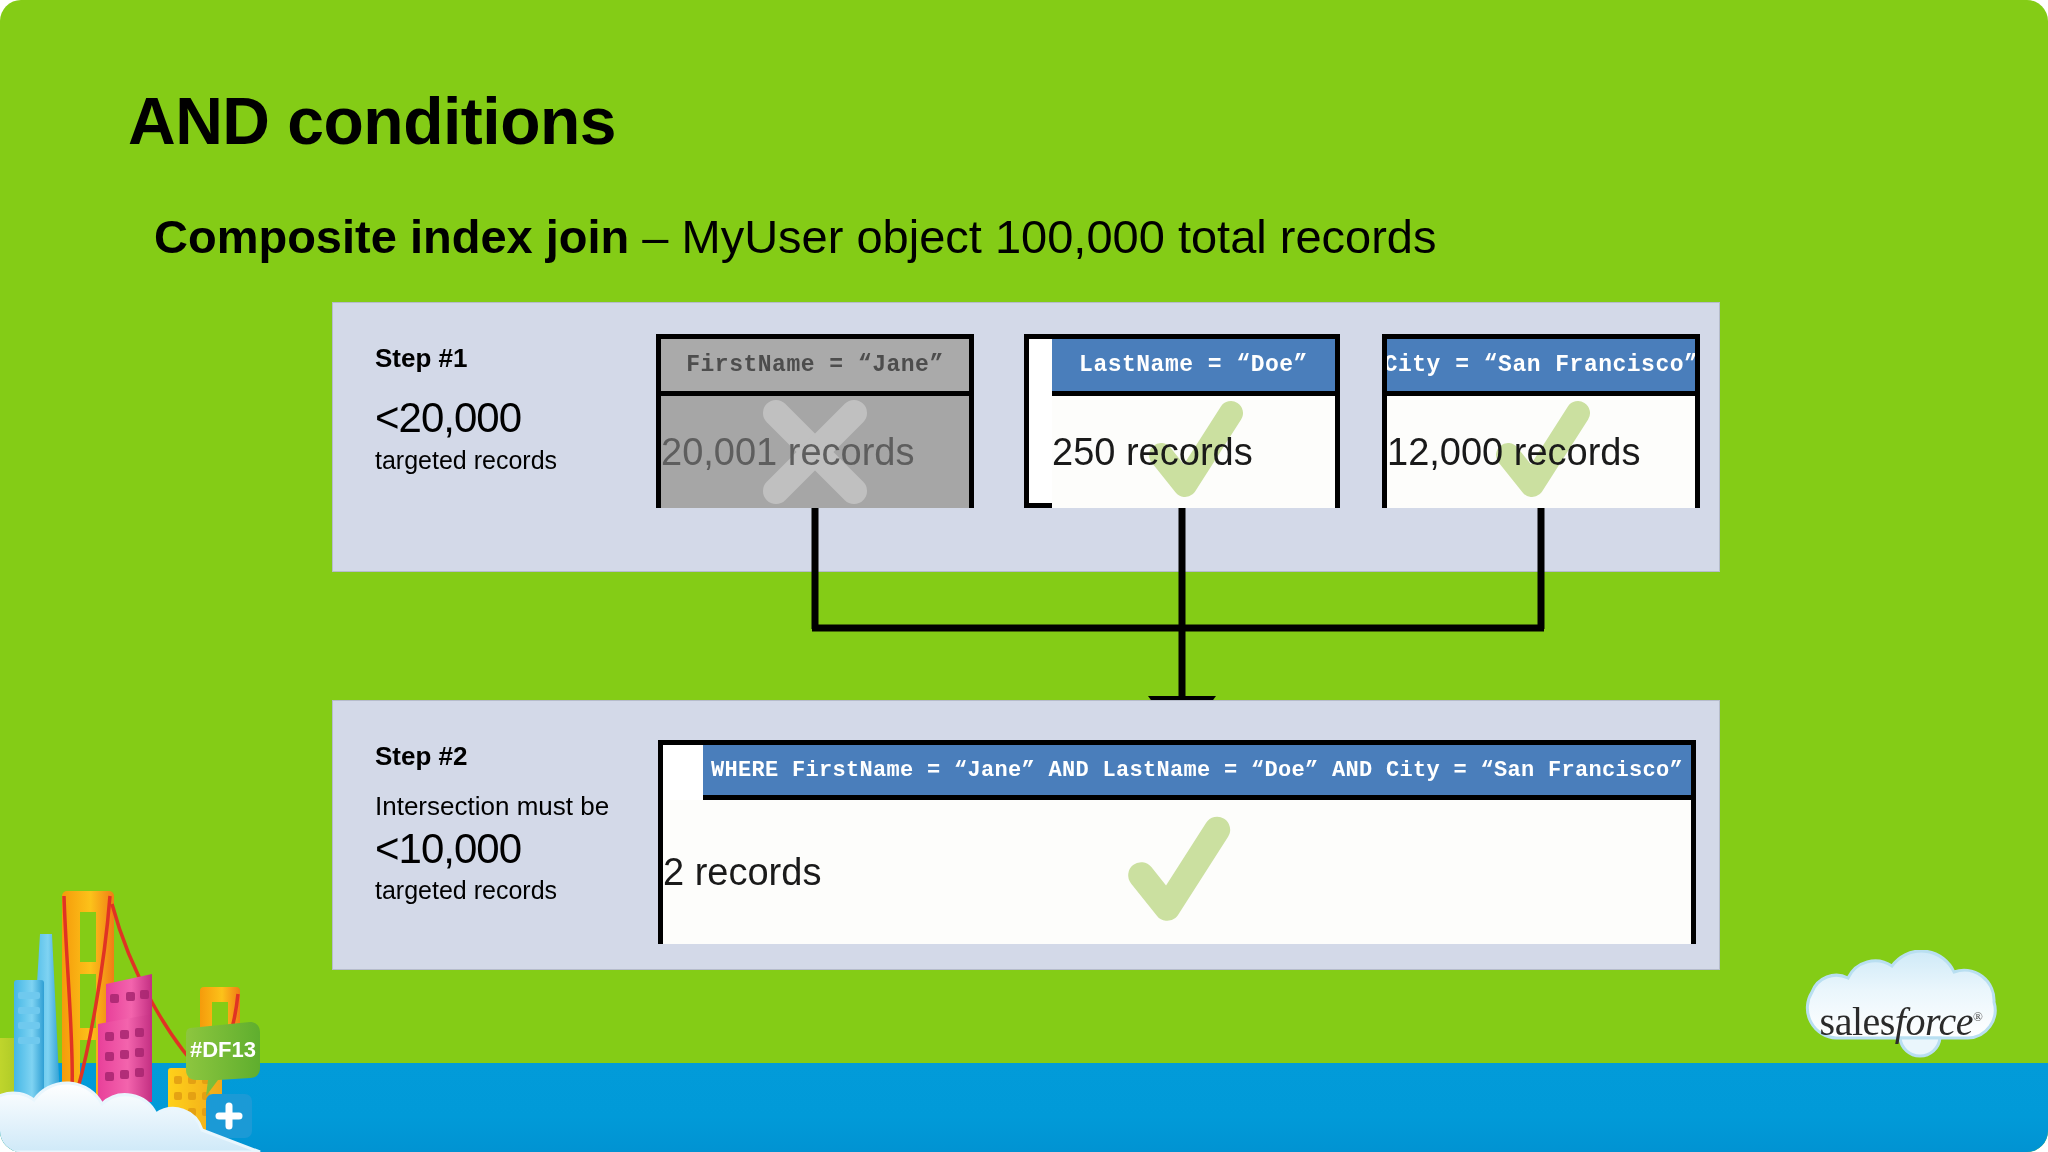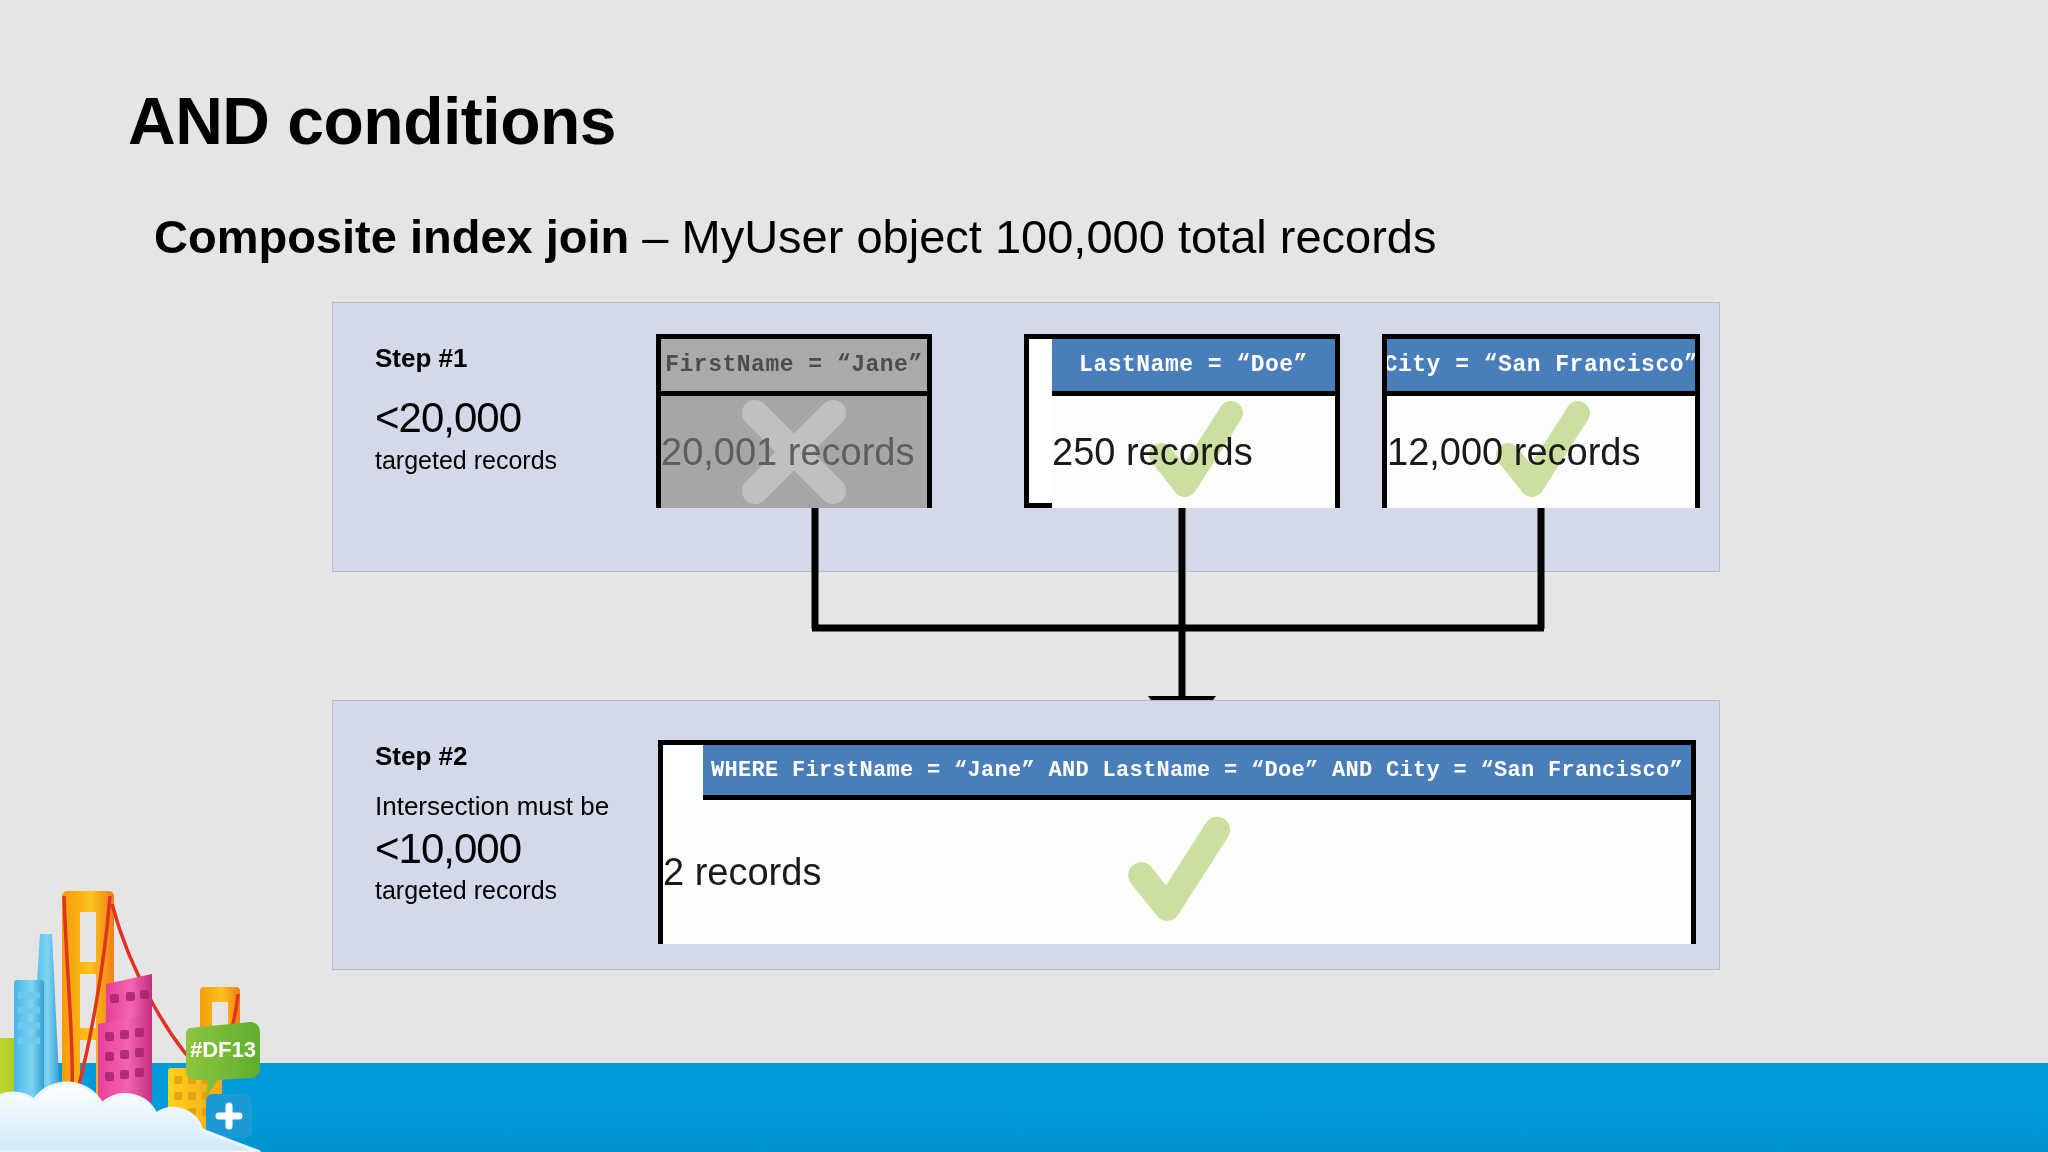--- a/index.html
+++ b/index.html
@@ -7,22 +7,23 @@
     padding: 0;
     background: #ffffff;
   }
   body {
     font-family: "Liberation Sans", sans-serif;
   }
   #slide {
     position: relative;
     width: 2048px;
     height: 1152px;
-    background: #e5e5e5;
+    background: #84cc16;
     overflow: hidden;
+    border-radius: 21px;
   }
 
   
   #slide-title {
     position: absolute;
     left: 128px;
     top: 88px;
     font-size: 66px;
     font-weight: bold;
     color: #000000;
@@ -130,21 +131,21 @@
   .mark {
     position: absolute;
     z-index: 1;
     left: 50%;
     top: 50%;
     transform: translate(-50%, -50%);
     pointer-events: none;
   }
   .mark svg { display: block; }
 
-  #card1 { left: 656px; top: 334px; width: 276px; height: 174px; }
+  #card1 { left: 656px; top: 334px; width: 318px; height: 174px; }
   #card2 { left: 1024px; top: 334px; width: 316px; height: 174px; padding-left: 23px; }
   #card3 { left: 1382px; top: 334px; width: 318px; height: 174px; }
 
   
   #card-join {
     position: absolute;
     left: 658px;
     top: 740px;
     width: 1038px;
     height: 204px;
@@ -296,20 +297,38 @@
         <svg width="128" height="128" viewBox="0 0 118 118">
           <polyline points="26,62 50,92 96,20" fill="none" stroke="#cbe0a0" stroke-width="24" stroke-linecap="round" stroke-linejoin="round"></polyline>
         </svg>
       </span>
       <span class="cond-count">2 records</span>
     </div>
   </div>
 
   <div id="bottom-bar"></div>
 
+  <div id="sf-logo">
+    <svg width="238" height="124" viewBox="0 0 238 124">
+      <defs>
+        <linearGradient id="cloudg" x1="0" y1="0" x2="0" y2="1">
+          <stop offset="0%" stop-color="#cfeaf8"></stop>
+          <stop offset="45%" stop-color="#eaf6fc"></stop>
+          <stop offset="100%" stop-color="#ffffff"></stop>
+        </linearGradient>
+      </defs>
+      <g>
+        <path d="M66,28 a30,30 0 0 1 44,-12 a36,36 0 0 1 62,6 a30,30 0 0 1 40,30
+                 a28,28 0 0 1 -26,36 l-132,0 a30,30 0 0 1 -24,-46
+                 a26,26 0 0 1 36,-14 z" fill="url(#cloudg)" stroke="#b9dff1" stroke-width="3"></path>
+        <path d="M118,88 a20,20 0 0 0 20,18 a20,20 0 0 0 20,-18 z" fill="#eaf6fc" stroke="#b9dff1" stroke-width="3"></path>
+      </g>
+    </svg>
+    <div class="sf-word"><span>sales</span><i>force</i><span class="sf-reg">®</span></div>
+  </div>
 
   <svg id="city-art" viewBox="0 0 372 300">
     <defs>
       <linearGradient id="gOrange" x1="0" y1="0" x2="1" y2="0">
         <stop offset="0%" stop-color="#f59b0b"></stop>
           <stop offset="55%" stop-color="#fcc21a"></stop>
           <stop offset="100%" stop-color="#f07d15"></stop>
       </linearGradient>
       <linearGradient id="gBlue" x1="0" y1="0" x2="1" y2="0">
         <stop offset="0%" stop-color="#45b7e6"></stop>

